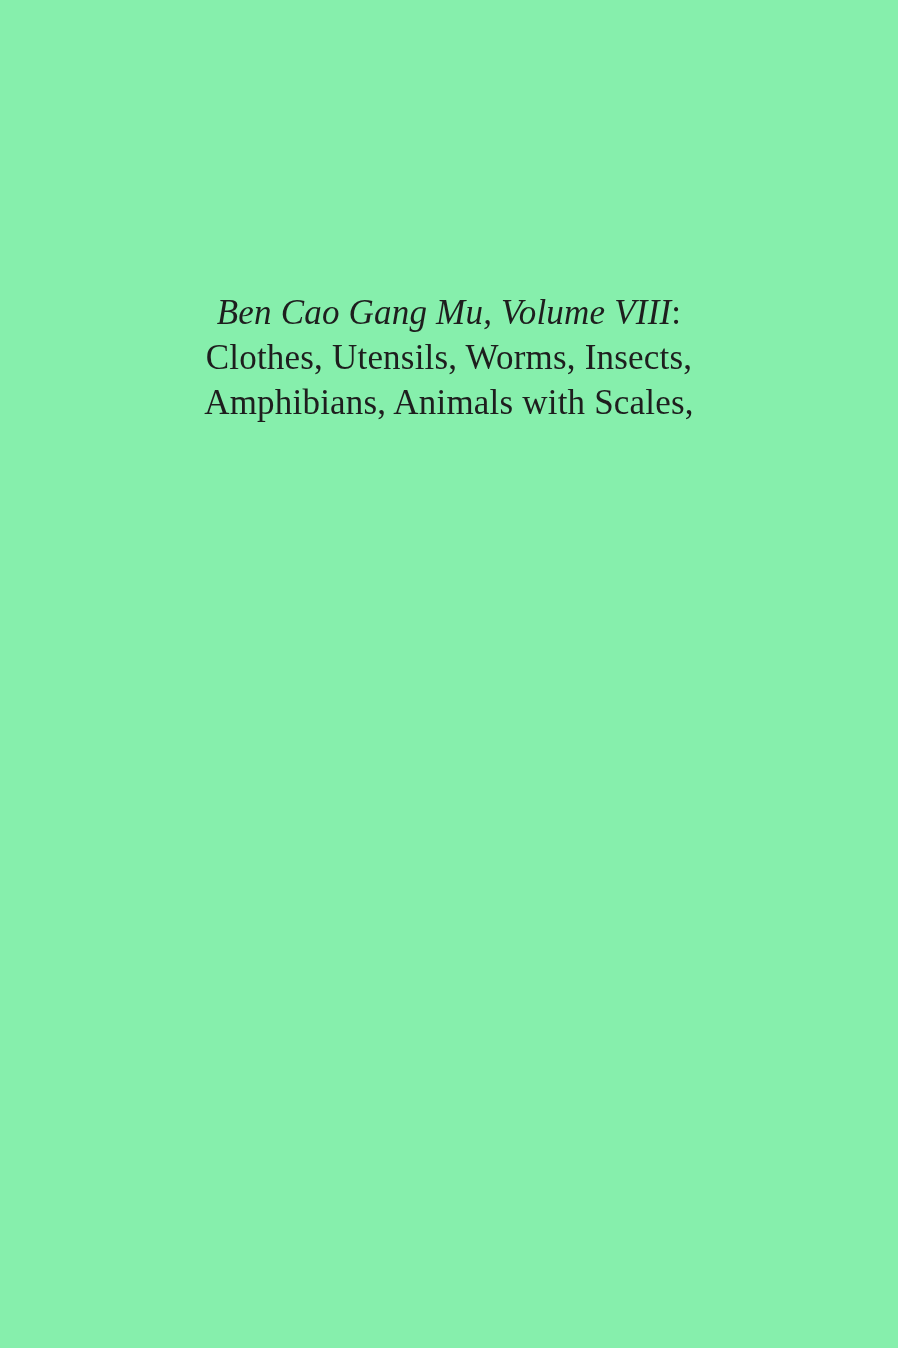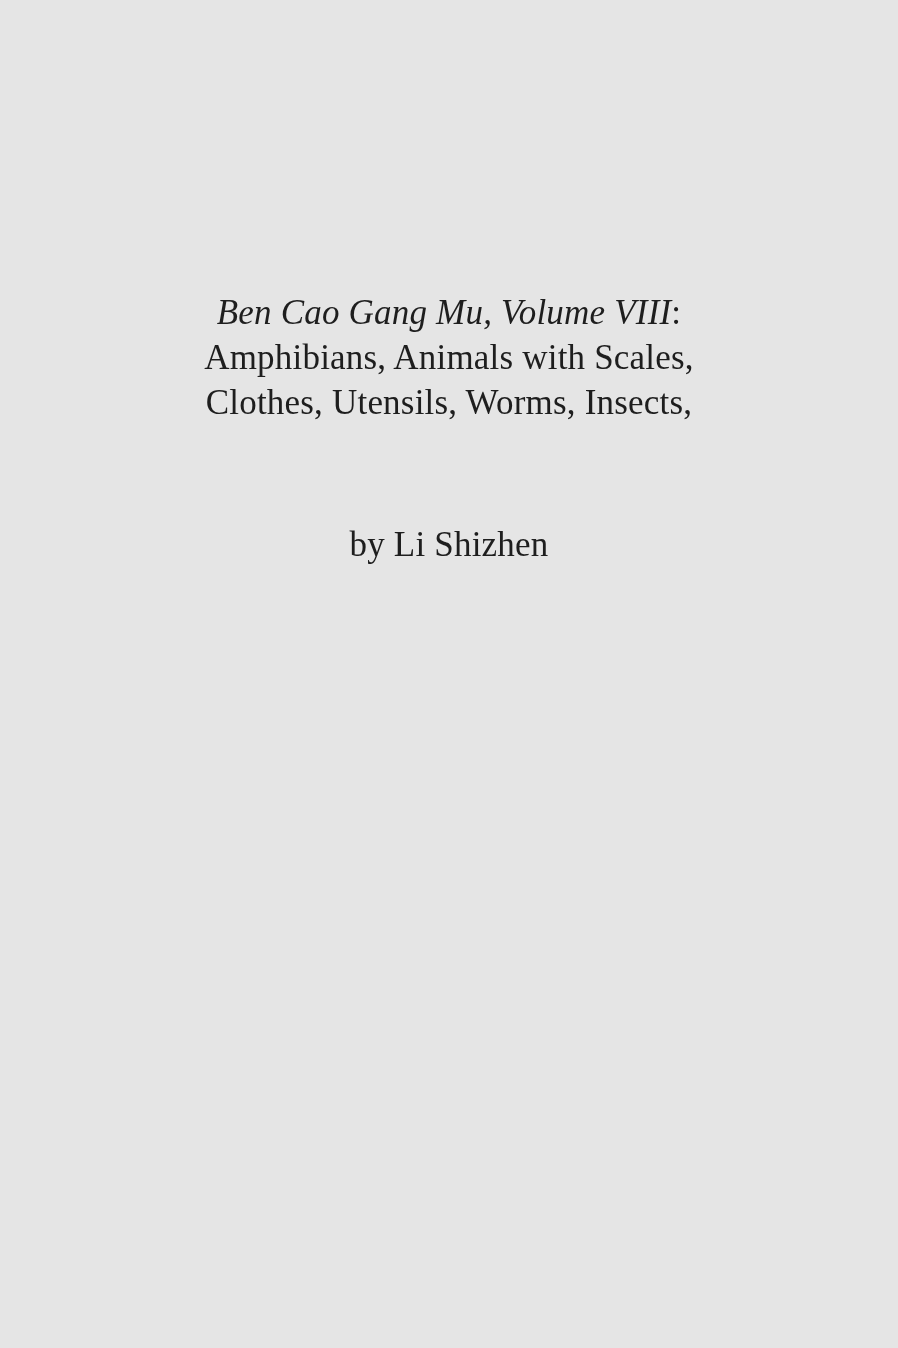--- a/index.html
+++ b/index.html
@@ -4,21 +4,21 @@
 <style>
   html, body {
     margin: 0;
     padding: 0;
     background: #ffffff;
   }
   .page {
     position: relative;
     width: 898px;
     height: 1348px;
-    background: #e5e5e5;
+    background: #86efac;
     overflow: hidden;
     font-family: "Liberation Serif", serif;
     color: #1e1e1e;
   }
   .title-block {
     position: absolute;
     top: 290px;
     left: 0;
     width: 100%;
     text-align: center;
@@ -46,19 +46,18 @@
     letter-spacing: 0.2px;
   }
 </style>
 </head>
 <body>
 
 <div class="page">
 
   <div class="title-block">
     <span class="title-line"><span class="italic">Ben Cao Gang Mu, Volume VIII</span><span class="roman">:</span></span>
+    <span class="title-line roman">Clothes, Utensils, Worms, Insects,</span>
     <span class="title-line roman">Amphibians, Animals with Scales,</span>
-    <span class="title-line roman">Clothes, Utensils, Worms, Insects,</span>
   </div>
 
-  <div class="byline">by Li Shizhen</div>
 
 </div>
 
 </body></html>

